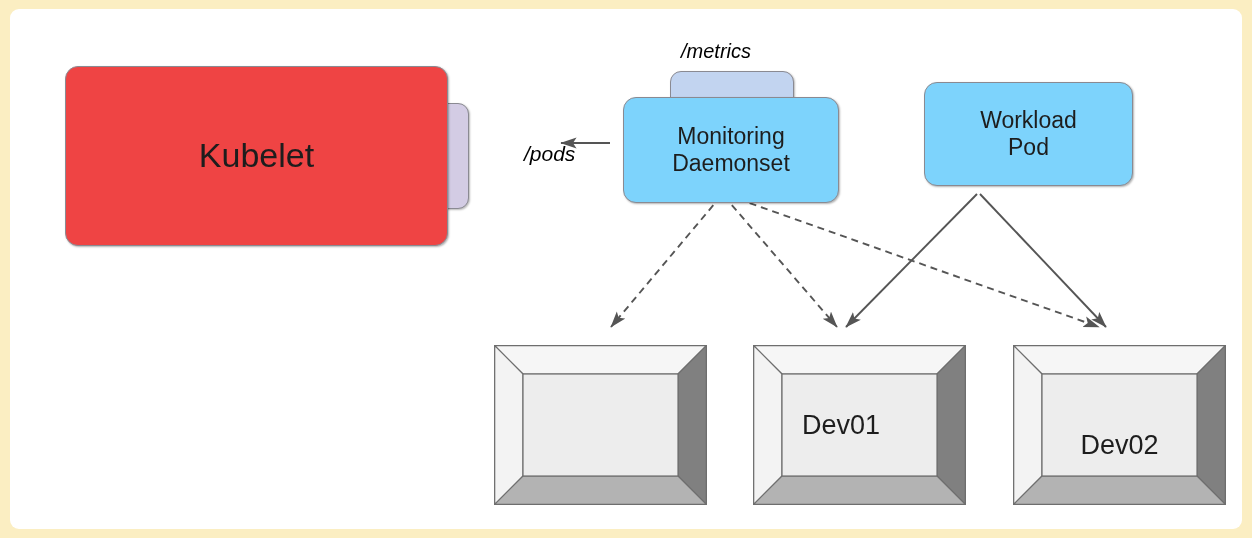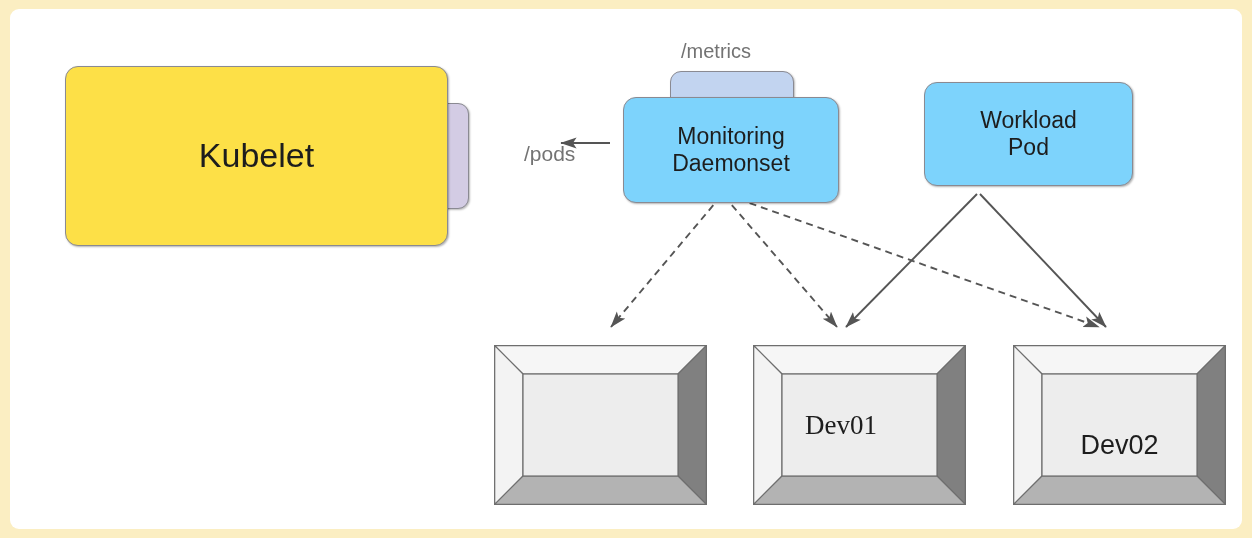--- a/index.html
+++ b/index.html
@@ -51,41 +51,42 @@
     align-items: center;
     justify-content: center;
     text-align: center;
     border: 1.4px solid #8a8a92;
     border-radius: 13px;
     color: #1d1d1d;
     line-height: 1.17;
     box-shadow: 1px 1px 2px rgba(0,0,0,0.30);
     white-space: pre-line;
   }
-  .node.purple { background: #fde047; }
+  .node.purple { background: #ef4444; }
   .node.blue   { background: #7dd3fc; }
 
   
   .tab {
     position: absolute;
     box-sizing: border-box;
     border: 1.4px solid #8a8a92;
     border-radius: 11px;
     box-shadow: 1px 1px 2px rgba(0,0,0,0.28);
   }
   .tab.purple { background: #d3cce4; }
   .tab.blue   { background: #c2d4f0; }
 
   
   .edge-label {
     position: absolute;
-    color: #737373;
+    color: #000000;
     font-size: 21px;
     line-height: 1;
     white-space: nowrap;
+    font-style: italic;
   }
 
   
   .device {
     position: absolute;
     box-sizing: border-box;
   }
   .device .dev-svg { display: block; }
   .device .dev-label {
     position: absolute;
@@ -118,21 +119,21 @@
   }
   #label-metrics { left: 671px; top: 32px; font-size: 20px; }
 
   #node-workload {
     left: 872px; top: 73px;  width: 209px; height: 104px;
     font-size: 23px;
     margin-left: 42px;
   }
 
   #device-dev00 { left: 484px; top: 336px; width: 213px; height: 160px; }
-  #device-dev01 { left: 743px; top: 336px; width: 176px; height: 160px; font-family: Liberation Serif, serif; }
+  #device-dev01 { left: 743px; top: 336px; width: 176px; height: 160px; }
   #device-dev02 { left: 1003px; top: 336px; width: 213px; height: 200px; }
 </style>
 </head>
 <body>
 
 <div id="diagram-frame">
   <div id="diagram-canvas">
 
     <svg id="edge-layer" viewBox="0 0 1232 520">
       <defs>

